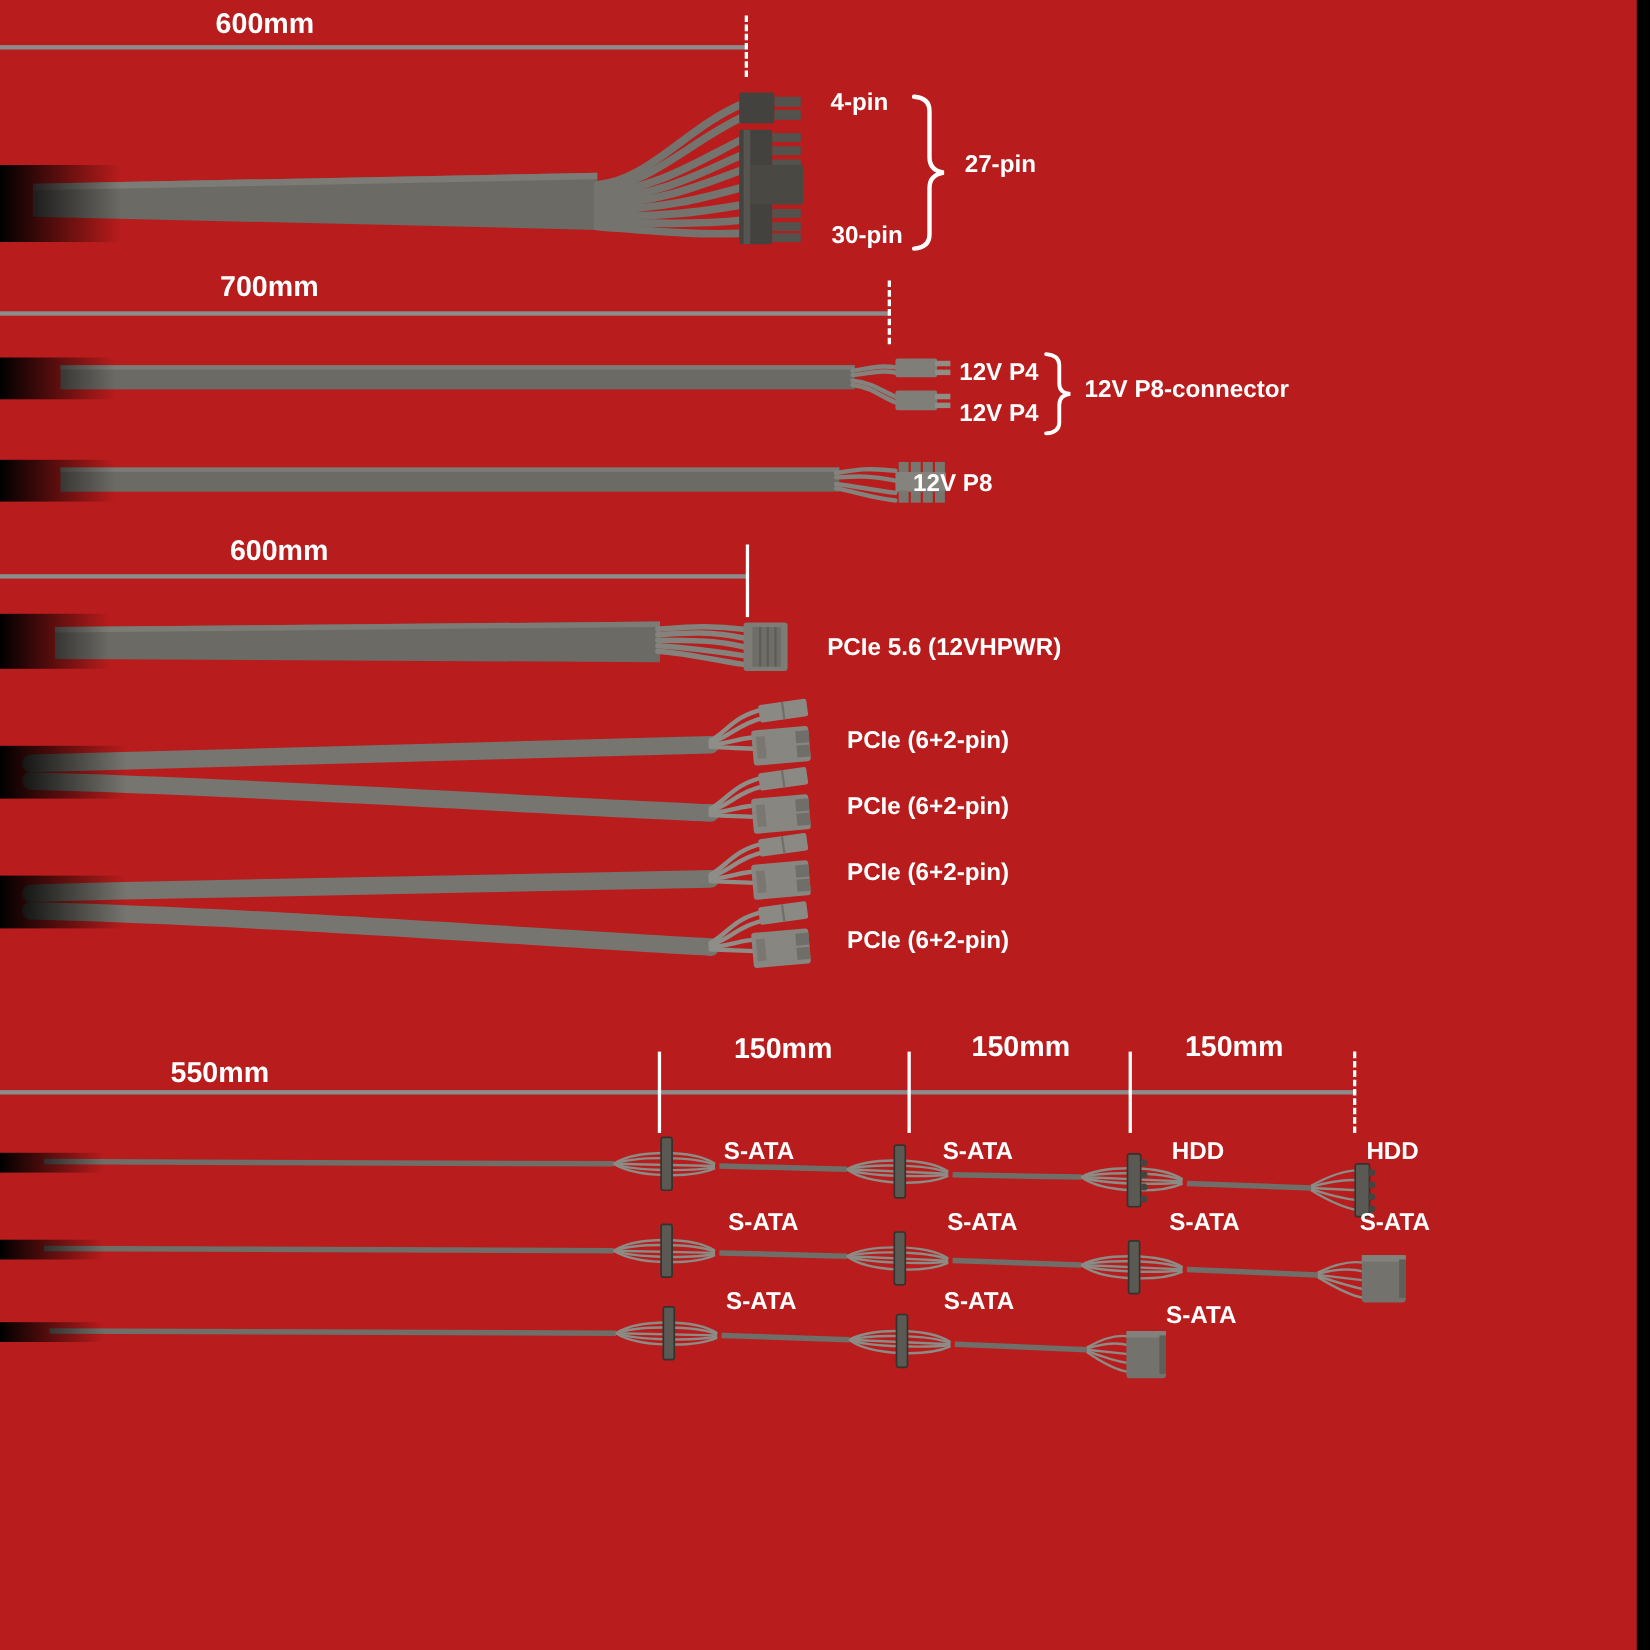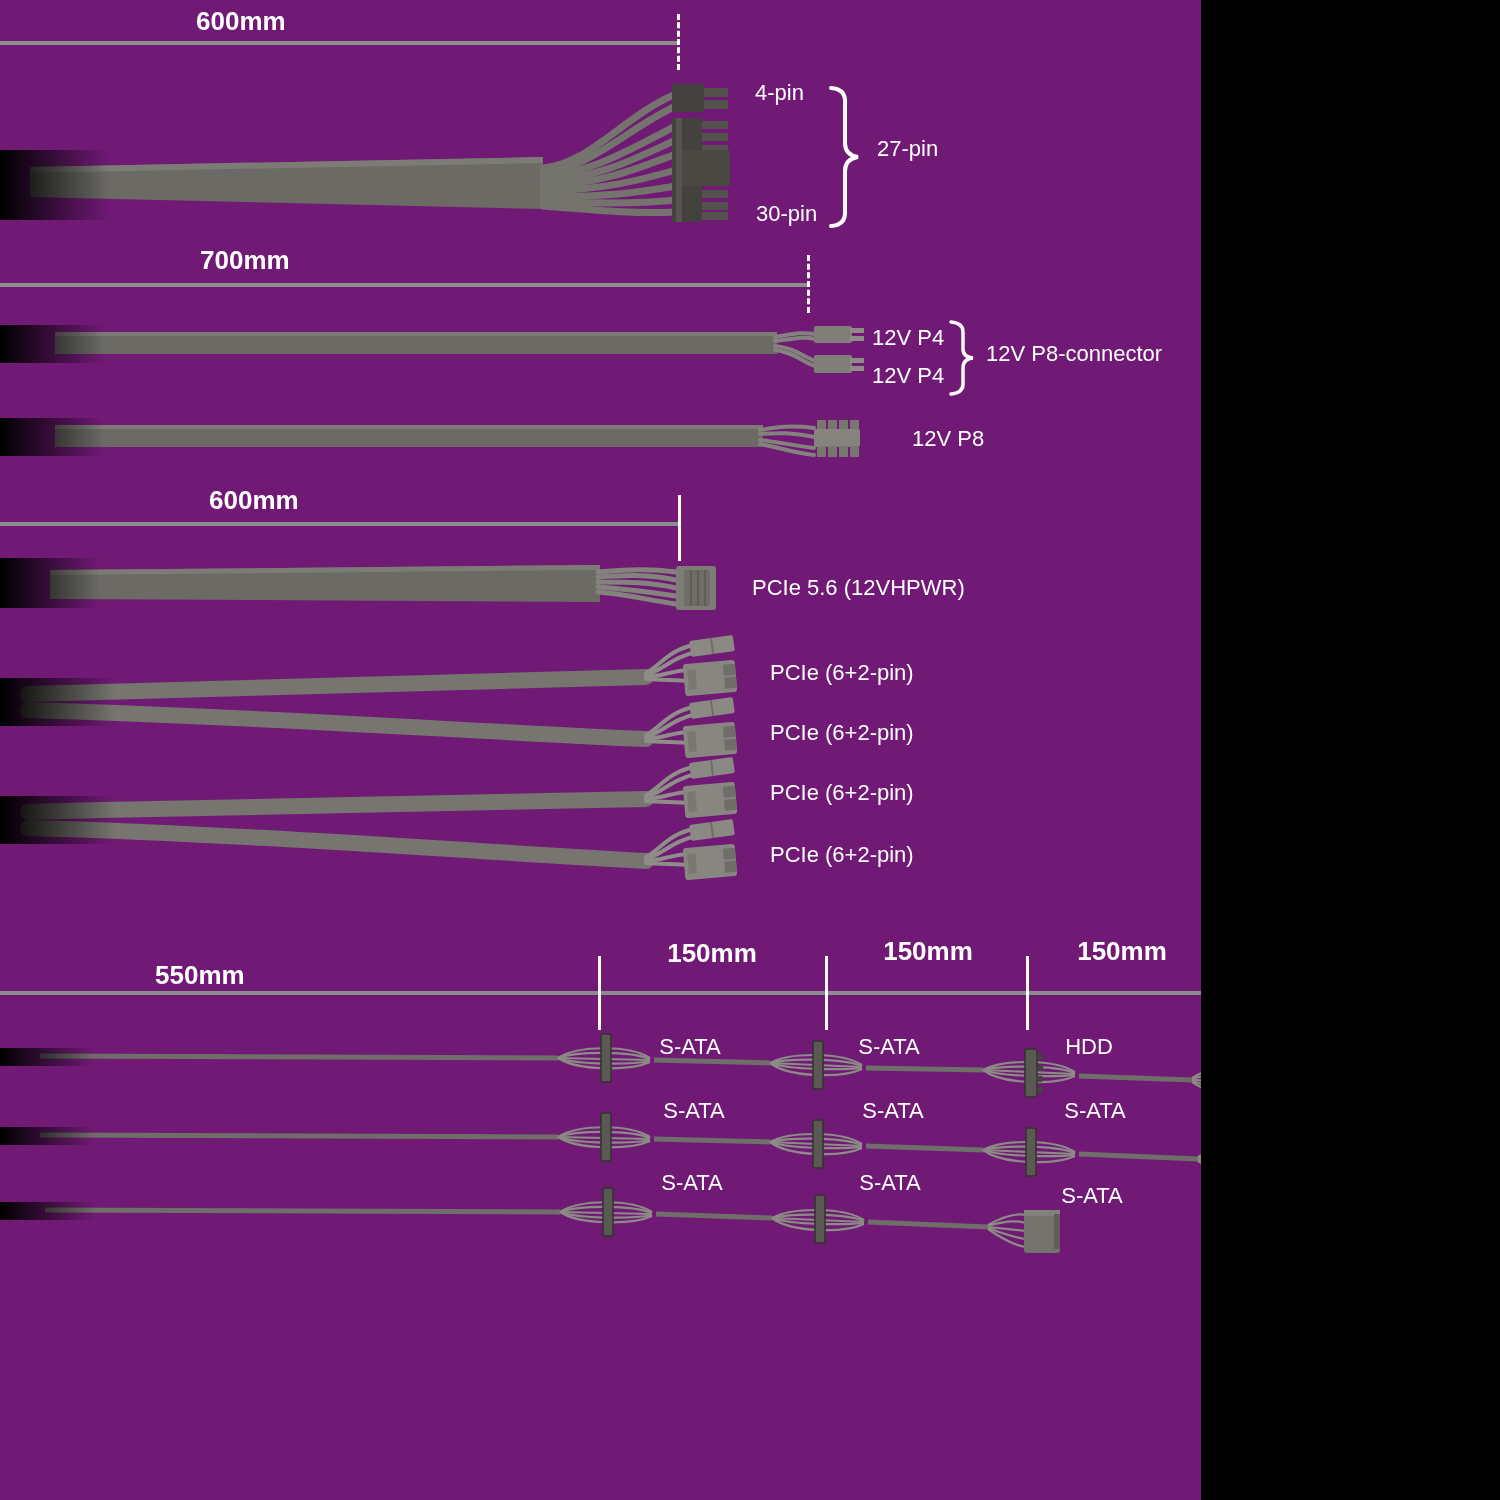--- a/index.html
+++ b/index.html
@@ -1,23 +1,23 @@
 <!DOCTYPE html>
 <html><head>
 <meta charset="utf-8">
 <style>
   html,body{margin:0;padding:0;background:#000;}
-  .canvas{position:relative;width:1201px;height:1500px;background:#701a75;overflow:hidden;
+  .canvas{position:relative;width:1488px;height:1500px;background:#b91c1c;overflow:hidden;
           font-family:"Liberation Sans",sans-serif;color:#fff;}
   svg.art{position:absolute;left:0;top:0;}
   .ruler-line{position:absolute;height:4px;background:#8c8c8c;}
   .tick{position:absolute;width:3px;background:#fff;}
   .tick-dashed{position:absolute;width:0;border-left:3px dashed #fff;}
   .ml{position:absolute;font-size:26px;font-weight:600;white-space:nowrap;line-height:1;}
-  .cl{position:absolute;font-size:22px;font-weight:400;white-space:nowrap;line-height:1;}
+  .cl{position:absolute;font-size:22px;font-weight:700;white-space:nowrap;line-height:1;}
   .cc{transform:translateX(-50%);}
 </style>
 </head>
 <body>
 
 <div class="canvas">
 
   <svg class="art" width="1500" height="1500" viewBox="0 0 1500 1500">
     <defs>
       <linearGradient id="fadeL" x1="0" y1="0" x2="1" y2="0">
@@ -356,21 +356,21 @@
   <div class="tick" style="left:1026px;top:956px;height:74px;"></div>
   <div class="tick-dashed" style="left:1230px;top:956px;height:74px;"></div>
 
   <div class="cl" style="left:755px;top:82px;">4-pin</div>
   <div class="cl" style="left:877px;top:138px;">27-pin</div>
   <div class="cl" style="left:756px;top:203px;">30-pin</div>
 
   <div class="cl" style="left:872px;top:327px;">12V P4</div>
   <div class="cl" style="left:872px;top:365px;">12V P4</div>
   <div class="cl" style="left:986px;top:343px;text-align:right;">12V P8-connector</div>
-  <div class="cl" style="left:912px;top:428px;">12V P8</div>
+  <div class="cl" style="left:830px;top:428px;">12V P8</div>
 
   <div class="cl" style="left:752px;top:577px;">PCIe 5.6 (12VHPWR)</div>
   <div class="cl" style="left:770px;top:662px;">PCIe (6+2-pin)</div>
   <div class="cl" style="left:770px;top:722px;">PCIe (6+2-pin)</div>
   <div class="cl" style="left:770px;top:782px;">PCIe (6+2-pin)</div>
   <div class="cl" style="left:770px;top:844px;">PCIe (6+2-pin)</div>
 
   <div class="cl cc" style="left:690px;top:1036px;">S-ATA</div>
   <div class="cl cc" style="left:889px;top:1036px;">S-ATA</div>
   <div class="cl cc" style="left:1089px;top:1036px;">HDD</div>

